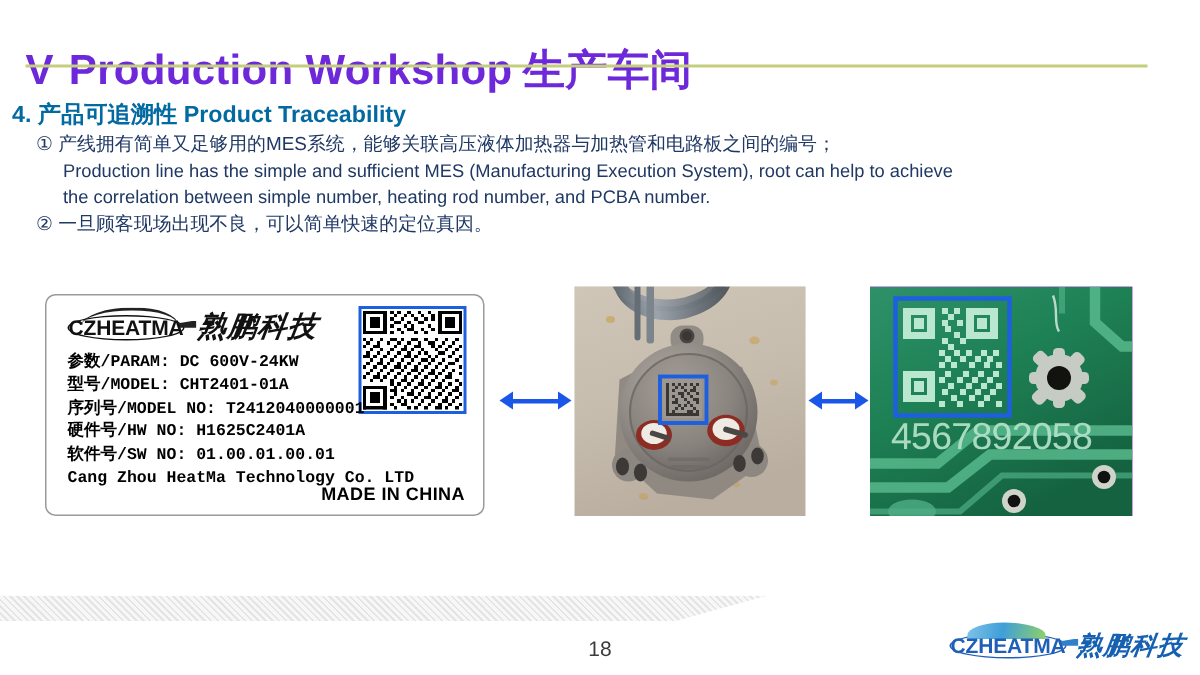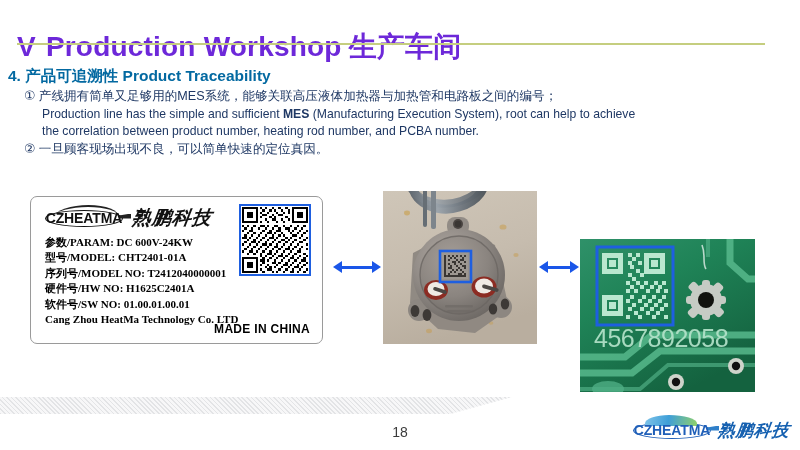--- a/index.html
+++ b/index.html
@@ -56,21 +56,21 @@
     position: absolute;
     left: 24px;
     top: 88px;
     width: 740px;
     font-size: 12.2px;
     line-height: 17.6px;
     color: #1F3864;
   }
   #body-text .line { white-space: nowrap; }
   #body-text .indent { padding-left: 18px; }
-  #body-text b { font-weight: bold; }
+  #body-text b { font-weight: normal; }
   #body-text .cnline { font-size: 12.6px; }
 
   
   .figure { position: absolute; }
 
   
   #label-card {
     left: 30px;
     top: 196px;
     width: 293px;
@@ -144,21 +144,21 @@
   }
 
   #label-lines {
     position: absolute;
     left: 14px;
     top: 38px;
     font-size: 11px;
     font-weight: bold;
     line-height: 15.4px;
     color: #000;
-    font-family: Liberation Serif, serif;
+    font-family: Liberation Mono, monospace;
   }
   #label-lines .row { white-space: nowrap; }
   #label-made {
     position: absolute;
     right: 12px;
     bottom: 7px;
     font-size: 12px;
     font-weight: bold;
     color: #000;
     letter-spacing: 0.3px;
@@ -187,21 +187,20 @@
     background: #c9bfb2;
   }
   
   #photo-pcb {
     left: 580px;
     top: 191px;
     width: 175px;
     height: 153px;
     overflow: hidden;
     background: #d946ef;
-    margin-top: 48px;
   }
 
   
   .arrow-row {
     position: absolute;
     height: 12px;
     display: flex;
     align-items: center;
   }
   #arrow-left-fig  { left: 333px; top: 261px; width: 48px; }
@@ -274,21 +273,21 @@
 <div id="slide-title">
   <span class="roman">V</span><span class="en">Production Workshop</span><span class="cn">生产车间</span>
 </div>
 <div id="title-rule"></div>
 
 <div id="section-heading">4. 产品可追溯性 Product Traceability</div>
 
 <div id="body-text">
   <div class="line cnline">① 产线拥有简单又足够用的MES系统，能够关联高压液体加热器与加热管和电路板之间的编号；</div>
   <div class="line indent"><span>Production line has the simple and sufficient </span><b>MES</b><span> (Manufacturing Execution System), root can help to achieve</span></div>
-  <div class="line indent">the correlation between product number, heating rod number, and PCBA number.</div>
+  <div class="line indent">the correlation between simple number, heating rod number, and PCBA number.</div>
   <div class="line cnline">② 一旦顾客现场出现不良，可以简单快速的定位真因。</div>
 </div>
 
 <div class="figure" id="label-card">
 
   <div id="label-logo-row">
     <span class="oval-logo">
       <span class="ring"></span>
       <span class="swoosh"></span>
       <span class="tail"></span>

